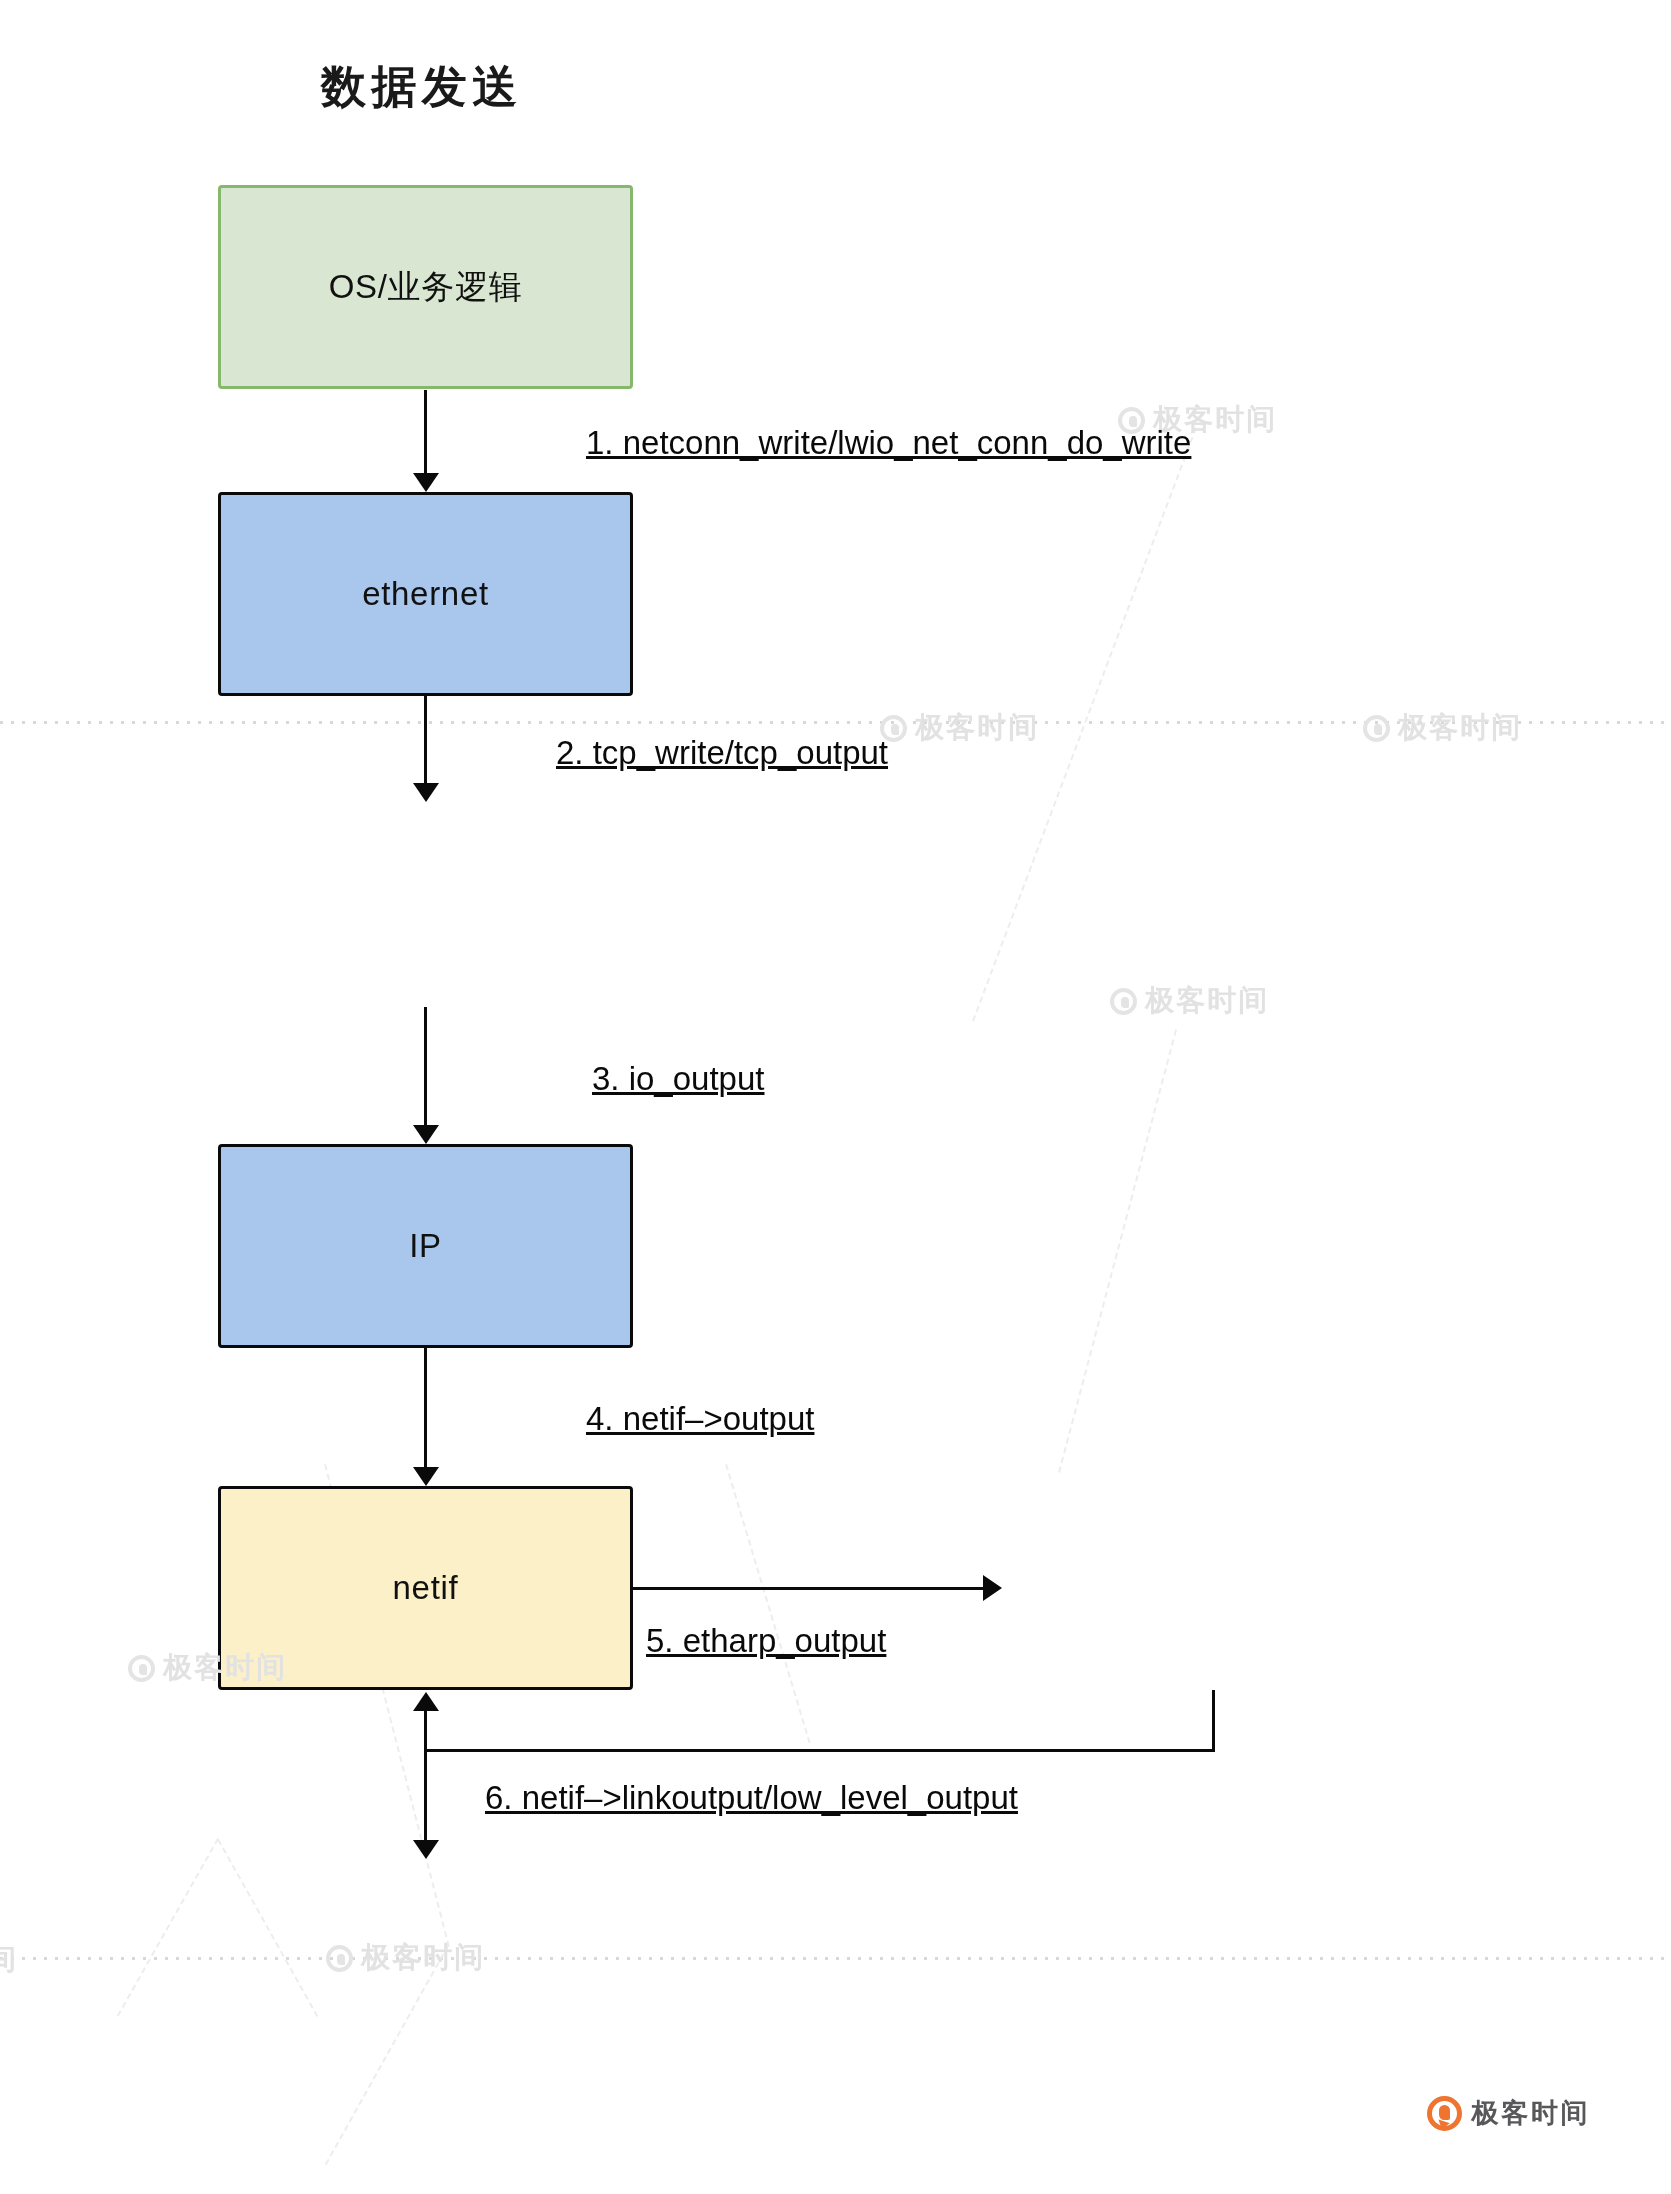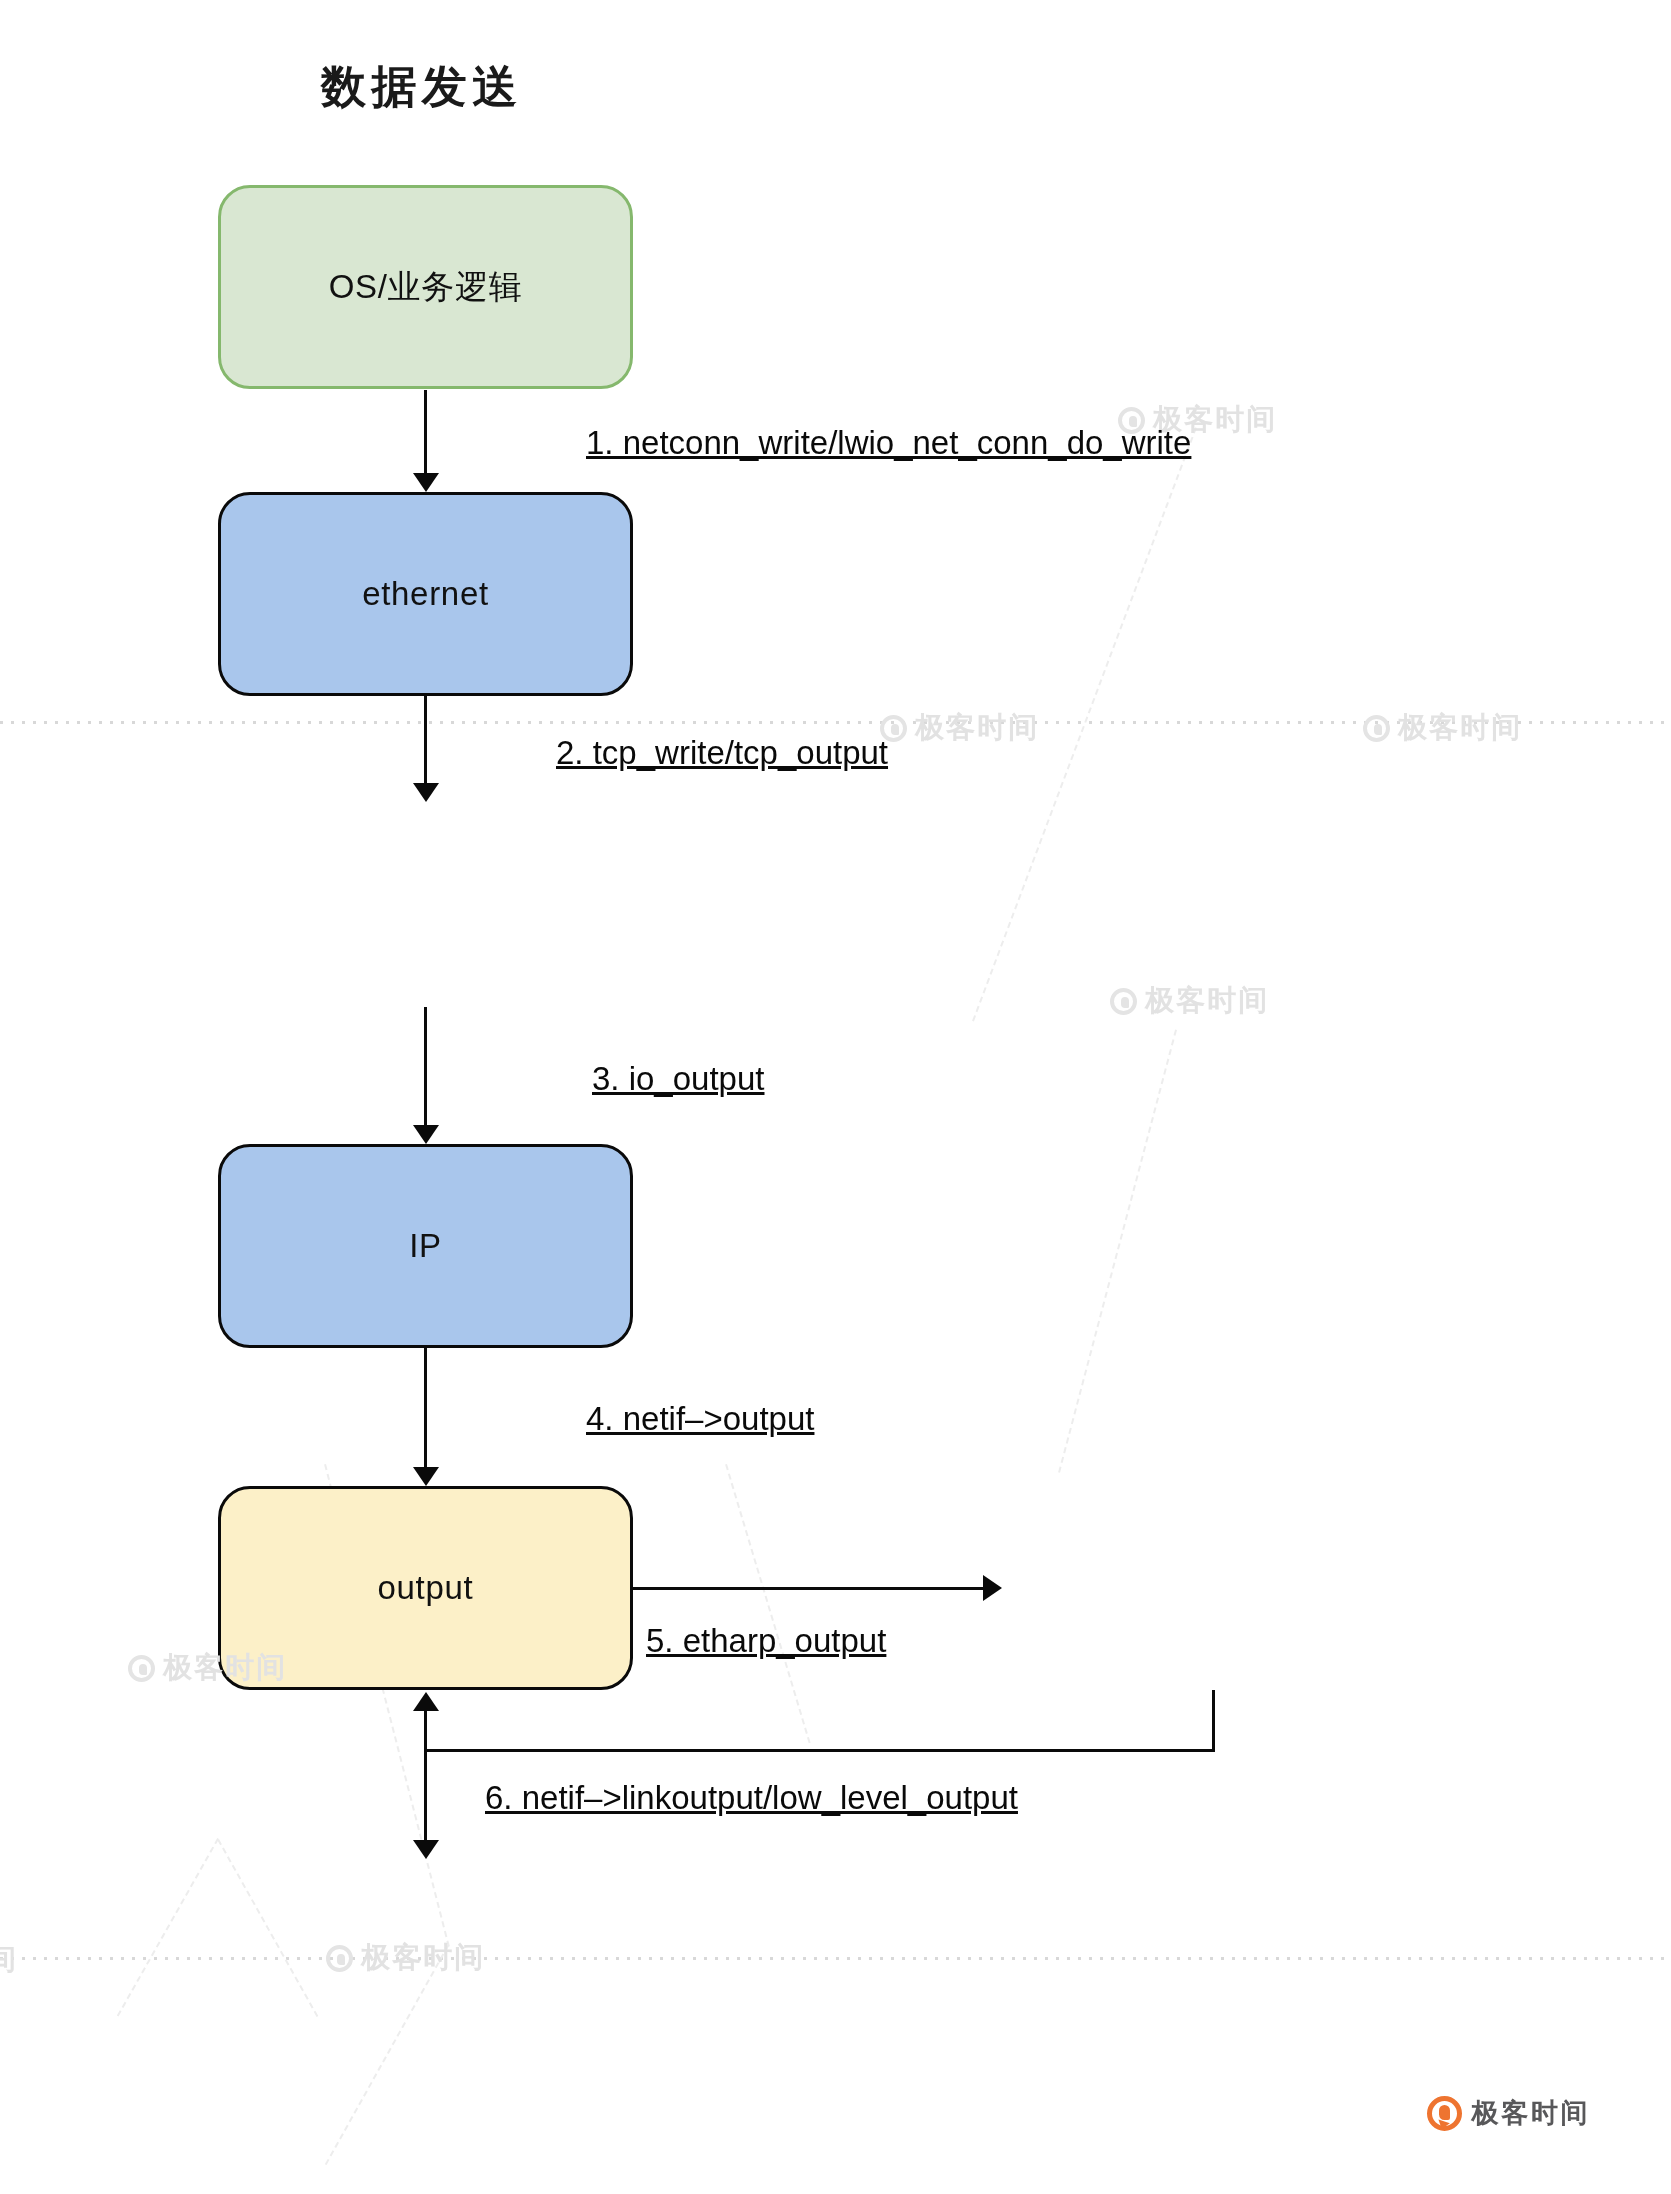--- a/index.html
+++ b/index.html
@@ -26,21 +26,21 @@
   .diag{position:absolute;border-top:2px dashed #ededed;transform-origin:0 0;}
   .d1{left:326px;top:1464px;width:498px;transform:rotate(75.6deg);}
   .d2{left:449px;top:1946px;width:251px;transform:rotate(119.2deg);}
   .d3{left:727px;top:1464px;width:291px;transform:rotate(73.3deg);}
   .d4{left:1197px;top:428px;width:634px;transform:rotate(110.6deg);}
   .d5{left:1177px;top:1030px;width:458px;transform:rotate(104.8deg);}
   .d6{left:219px;top:1839px;width:204px;transform:rotate(119.5deg);}
   .d7{left:219px;top:1839px;width:203px;transform:rotate(60.7deg);}
   
   .node{
-    position:absolute;width:415px;height:204px;border-radius:32px;
+    position:absolute;width:415px;height:204px;border-radius:4px;
     display:flex;align-items:center;justify-content:center;
     box-sizing:border-box;
   }
   .node.green{background:#d9e7d2;border:3.4px solid #85b86d;}
   .node.blue{background:#a9c6ec;border:3.4px solid #0a0a0a;}
   .node.yellow{background:#fcf0c8;border:3.4px solid #0a0a0a;}
   .node-label{
     position:relative;z-index:5;
     font-size:33px;color:#111;letter-spacing:0.7px;white-space:nowrap;
   }
@@ -132,21 +132,21 @@
   <div class="node green pos-os">
     <span class="node-label">OS/业务逻辑</span>
   </div>
   <div class="node blue pos-netconn">
     <span class="node-label">ethernet</span>
   </div>
   <div class="node blue pos-ip">
     <span class="node-label">IP</span>
   </div>
   <div class="node yellow pos-netif">
-    <span class="node-label">output</span>
+    <span class="node-label">netif</span>
   </div>
 
   <div class="vline" style="left:424px;top:390px;height:86px;"></div>
   <div class="head down" style="left:413px;top:473px;"></div>
 
   <div class="vline" style="left:424px;top:696px;height:87px;"></div>
   <div class="head down" style="left:413px;top:783px;"></div>
 
   <div class="vline" style="left:424px;top:1007px;height:120px;"></div>
   <div class="head down" style="left:413px;top:1125px;"></div>

